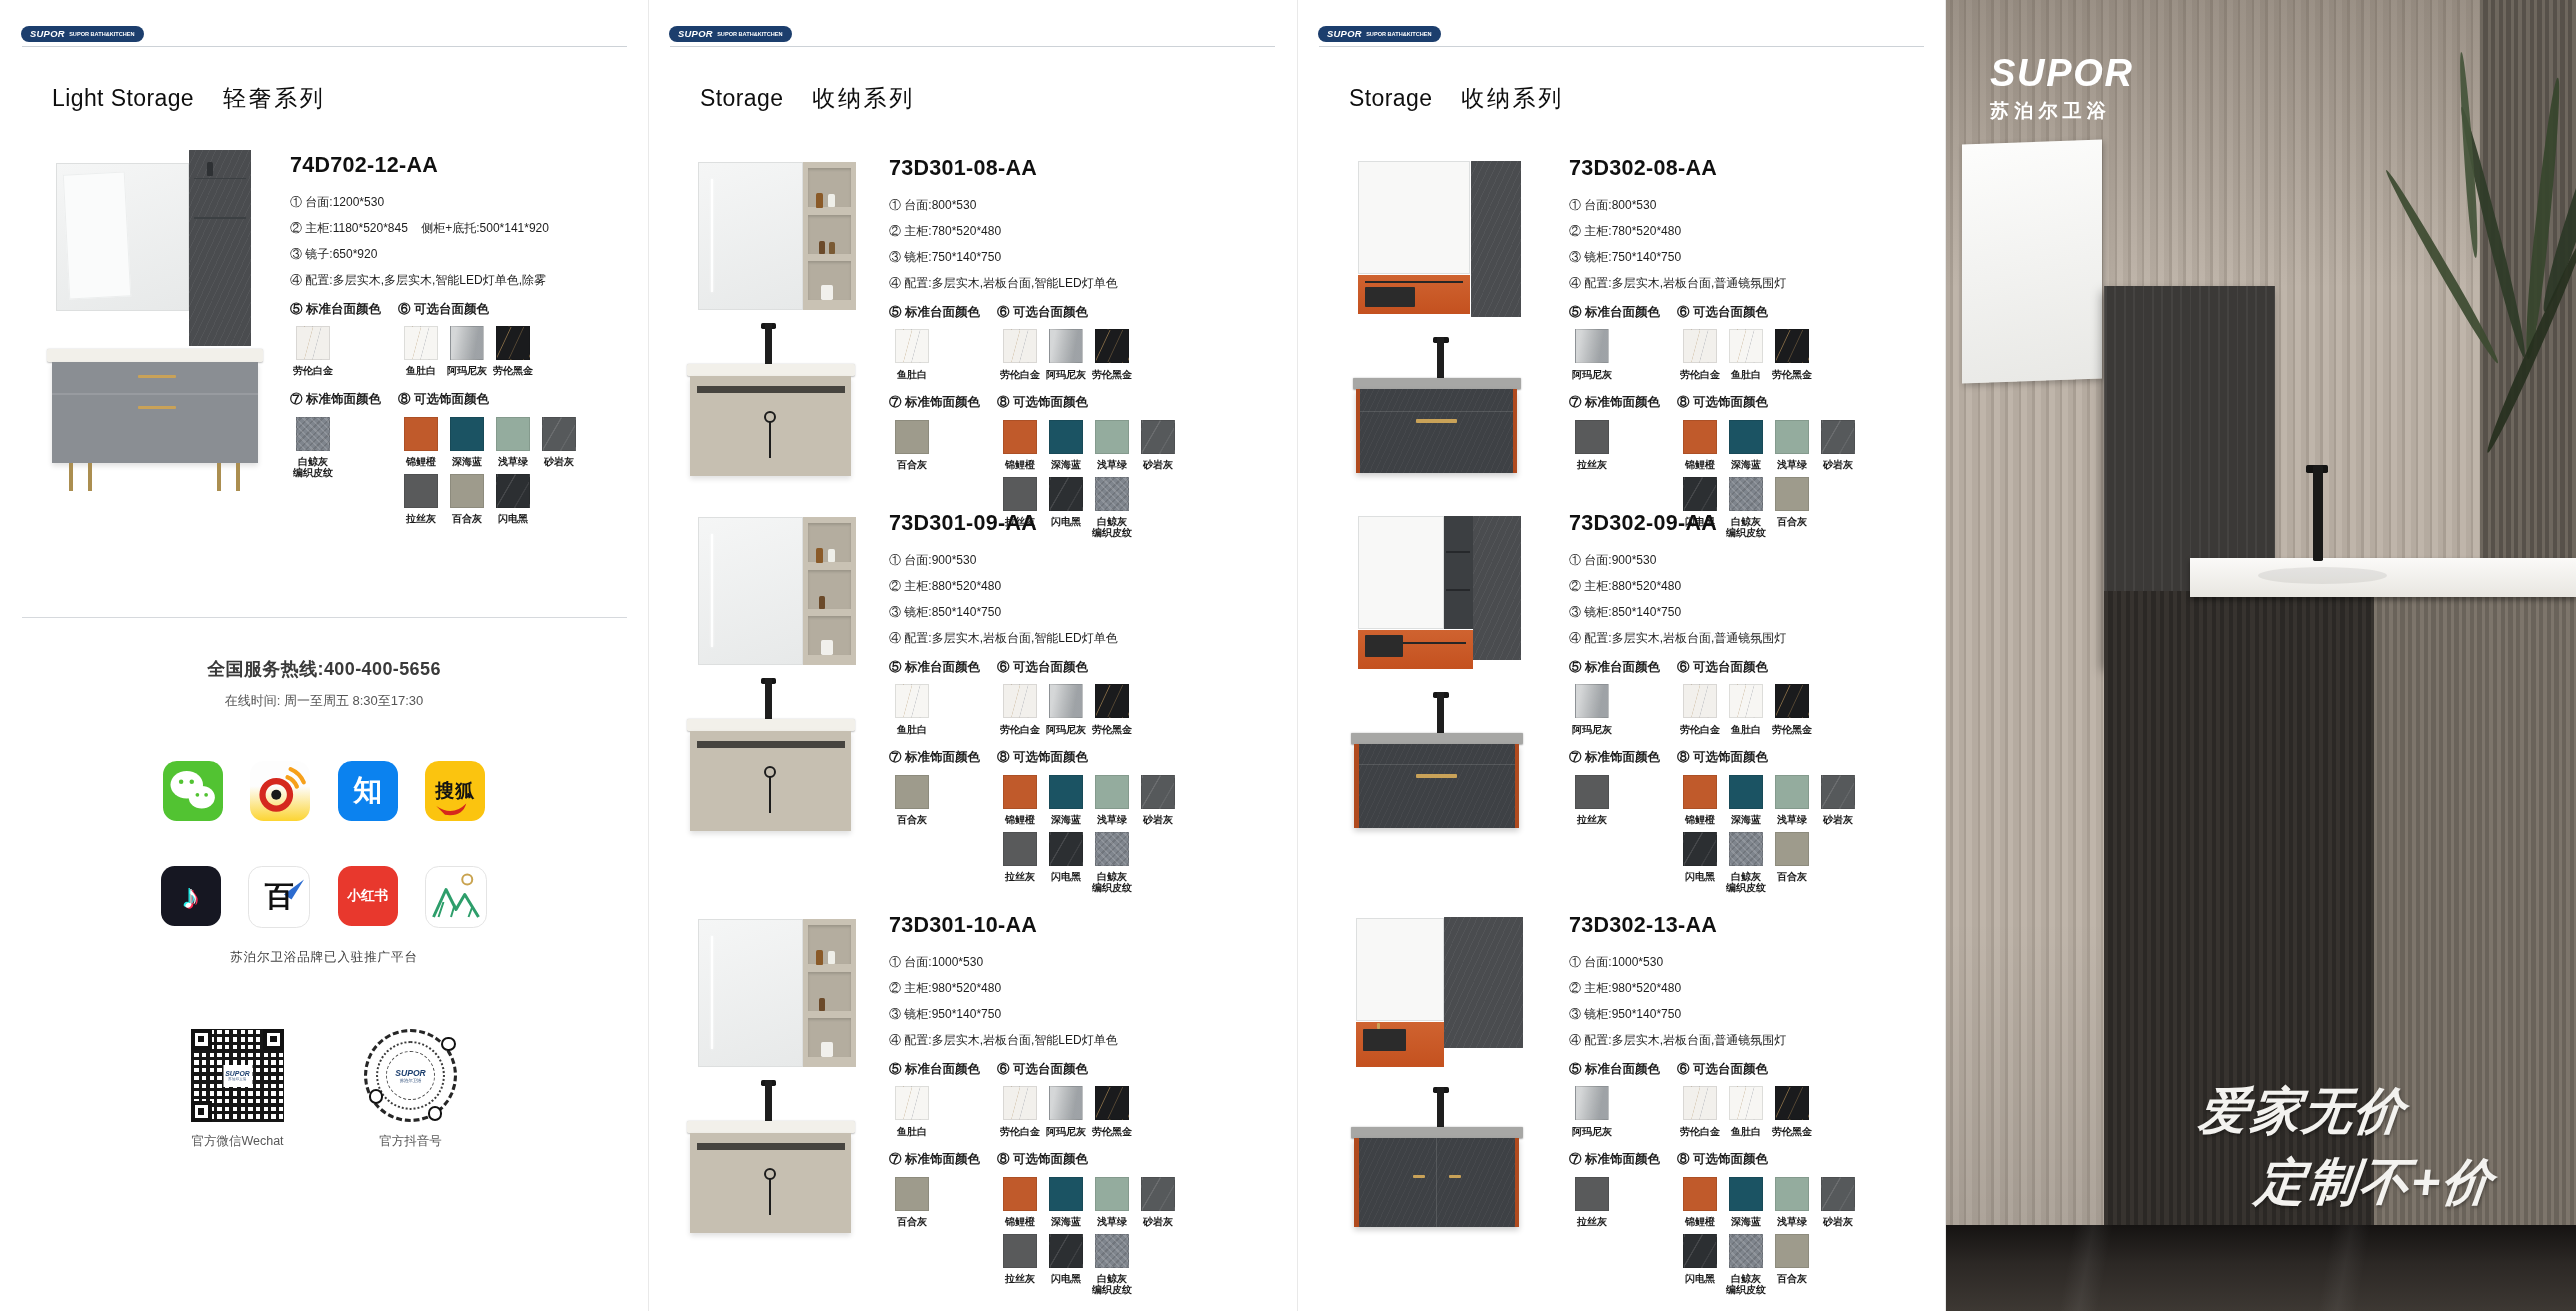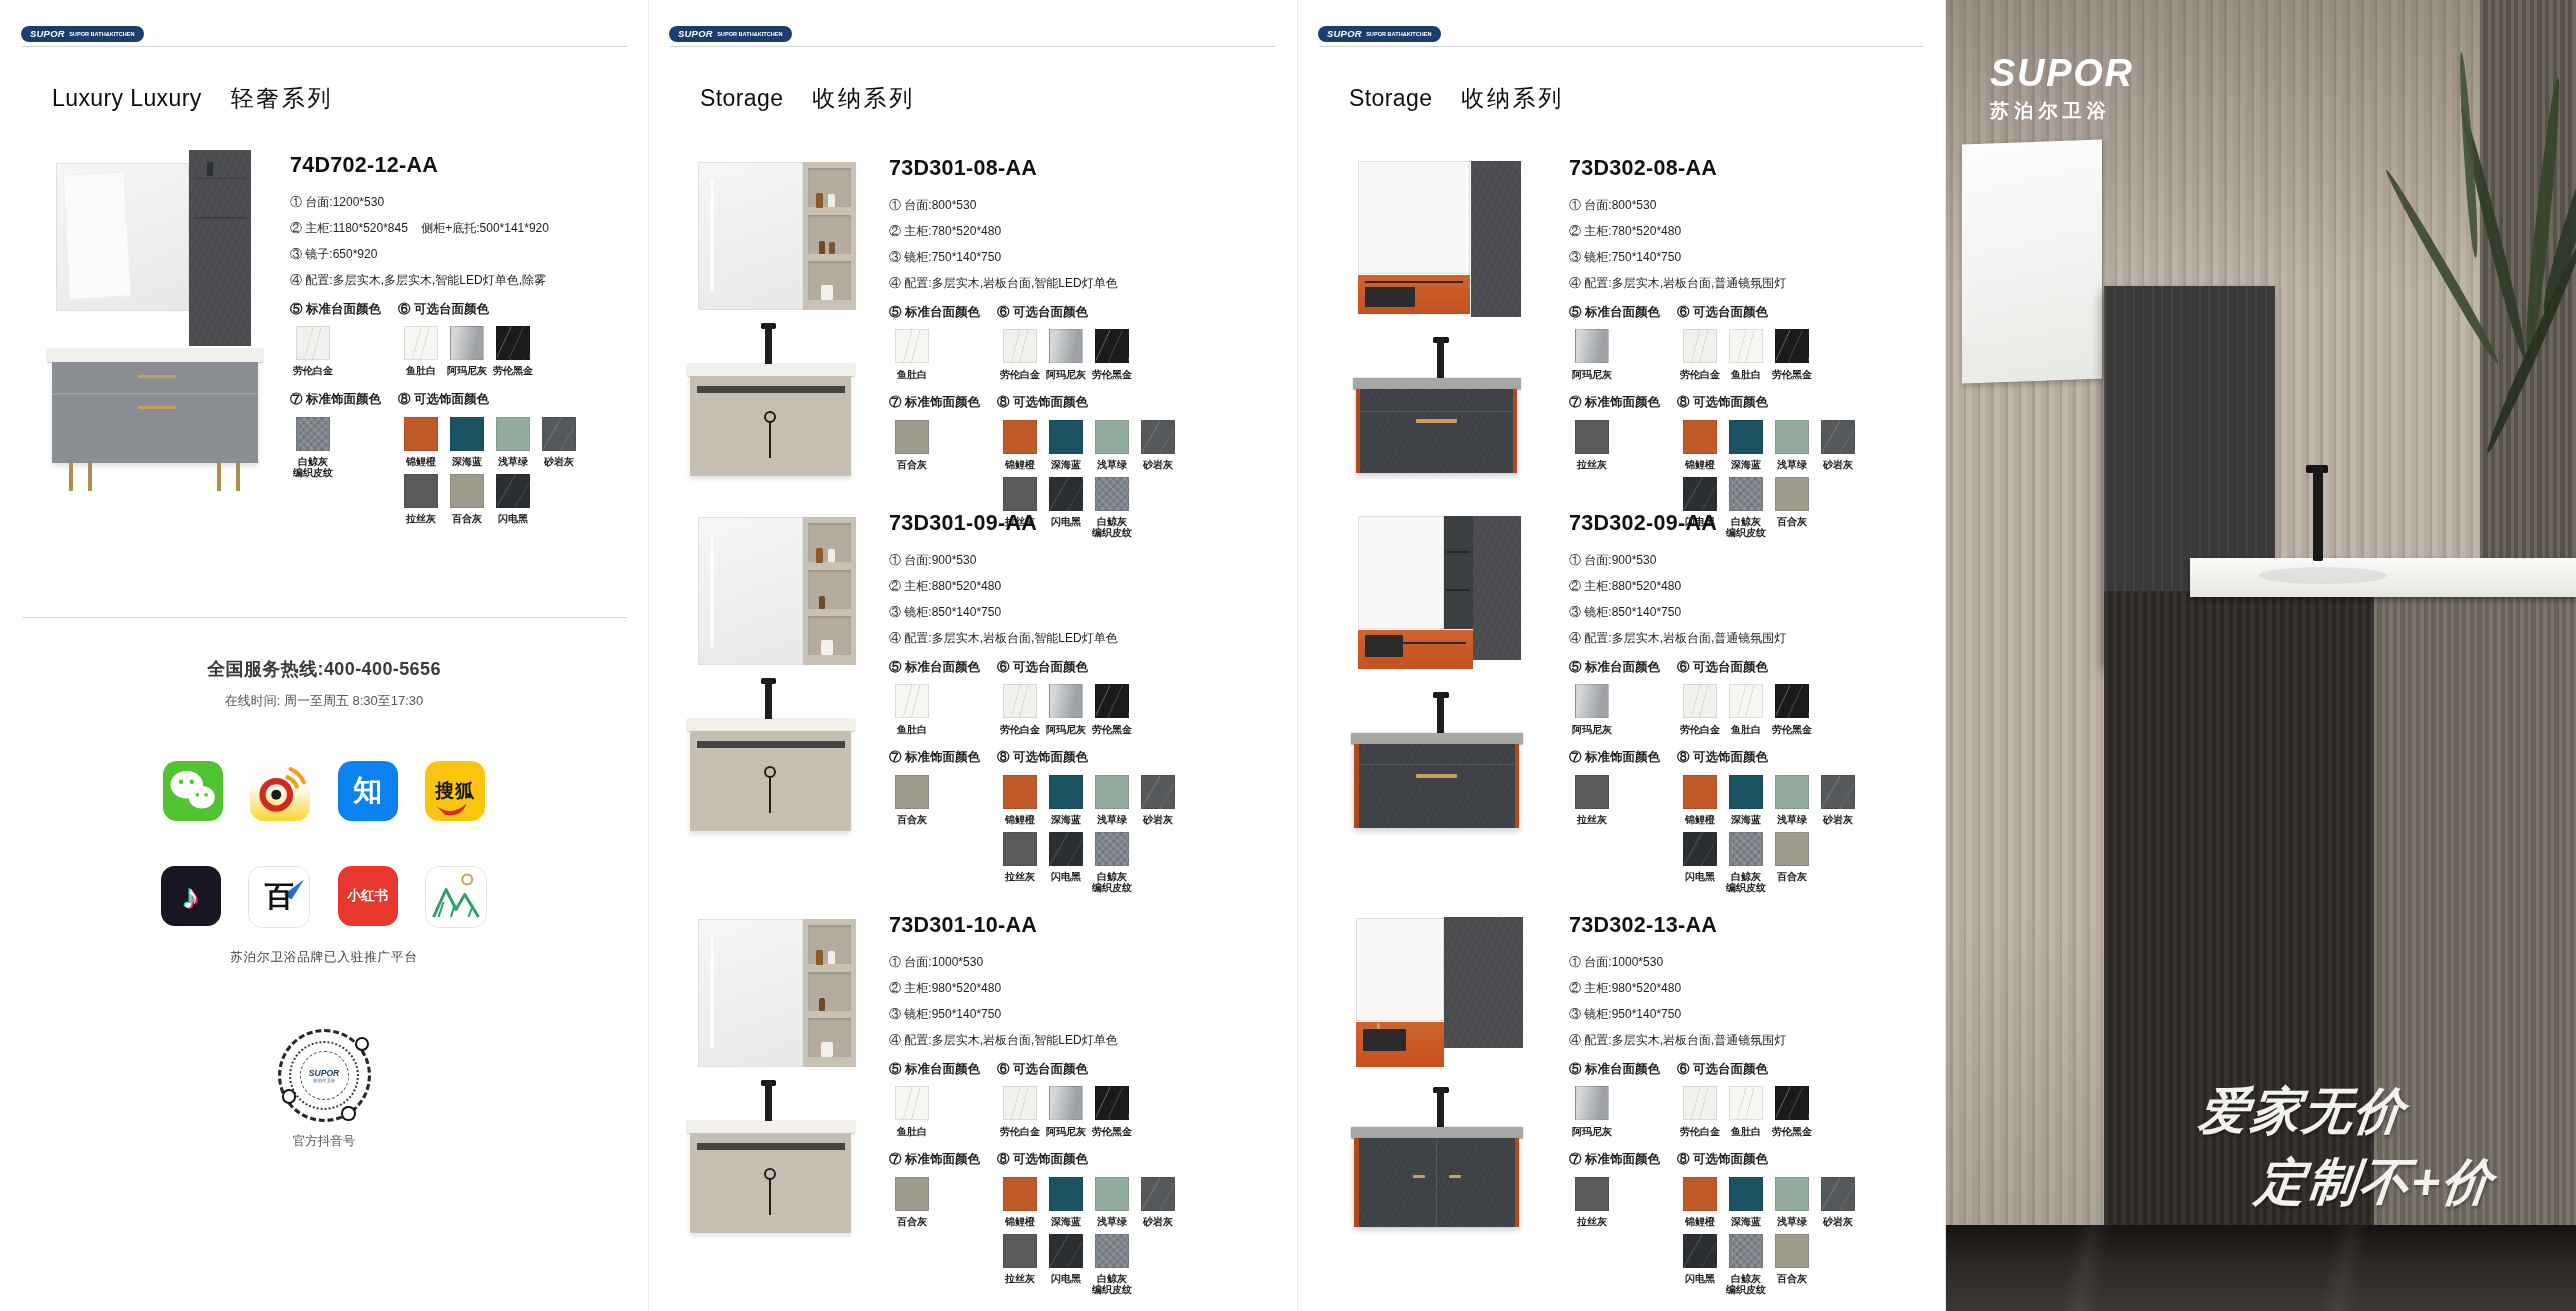--- a/index.html
+++ b/index.html
@@ -120,21 +120,21 @@
 
 <div class="sheet">
 
   <div class="panel" id="p0">
     <div class="pill" style="background-color: rgb(28, 62, 109);">
       <span class="pt1">SUPOR</span>
       <span class="pt2">SUPOR BATH&amp;KITCHEN</span>
     </div>
     <div class="rule"></div>
     <div class="series">
-      <span>Luxury Luxury</span><span class="cn">轻奢系列</span>
+      <span>Light Storage</span><span class="cn">轻奢系列</span>
     </div>
 
     <div class="pv">
       <div class="mir" style="left:8.6px;top:13px;width:133px;height:148px"></div>
       <div style="left:19px;top:23px;width:62px;height:125px;background:#fafbfb;transform:rotate(-3deg);border:0.9px solid #eceeee"></div>
       <div class="darkcab" style="left:142px;top:0;width:62px;height:196px"></div>
       <div style="left:147px;top:27.5px;width:52px;height:1.7px;background:#3c4043"></div>
       <div style="left:147px;top:67px;width:52px;height:1.7px;background:#3c4043"></div>
       <div class="bottle" style="left:160px;top:12px;width:6px;height:13.7px;background:#2e3134"></div>
       <div class="counter" style="left:0;top:199px;width:216px;height:13px"></div>
@@ -302,20 +302,32 @@
             <circle cx="33" cy="10" r="4" fill="none" stroke="#c9a34f" stroke-width="1.6"></circle>
             <path d="M6 40 L16 18 L24 34 L31 22 L42 40" fill="none" stroke="#2e9e6b" stroke-width="2.4" stroke-linejoin="round"></path>
             <path d="M10 40 L14 28 M20 40 L23 30 M34 40 L37 32" stroke="#2e9e6b" stroke-width="1.6"></path>
           </svg>
       </div>
     </div>
 
     <div class="note">苏泊尔卫浴品牌已入驻推广平台</div>
 
     <div class="qrrow">
+      <div class="qrcol">
+        <div class="qrsq">
+          <div class="qf tl"></div>
+          <div class="qf tr"></div>
+          <div class="qf bl"></div>
+          <div class="qrcenter">
+            <span class="qb">SUPOR</span>
+            <span class="qs">苏泊尔卫浴</span>
+          </div>
+        </div>
+        <div class="qrlabel">官方微信Wechat</div>
+      </div>
       <div class="qrcol">
         <div class="qrrd">
           <div class="r2"></div>
           <div class="r3"></div>
           <div class="qdot" style="right:-1.7px;top:5.2px"></div>
           <div class="qdot" style="left:1.7px;bottom:15.5px"></div>
           <div class="qdot" style="right:12px;bottom:-1.7px"></div>
           <div class="qrdcenter">
             <div class="qb">SUPOR</div>
             <div class="qs">苏泊尔卫浴</div>

